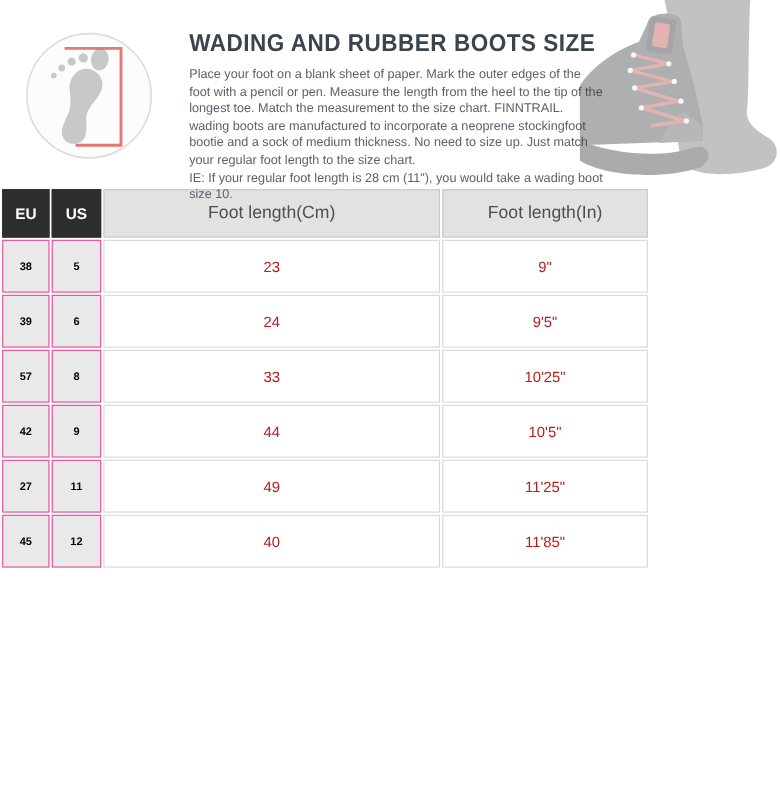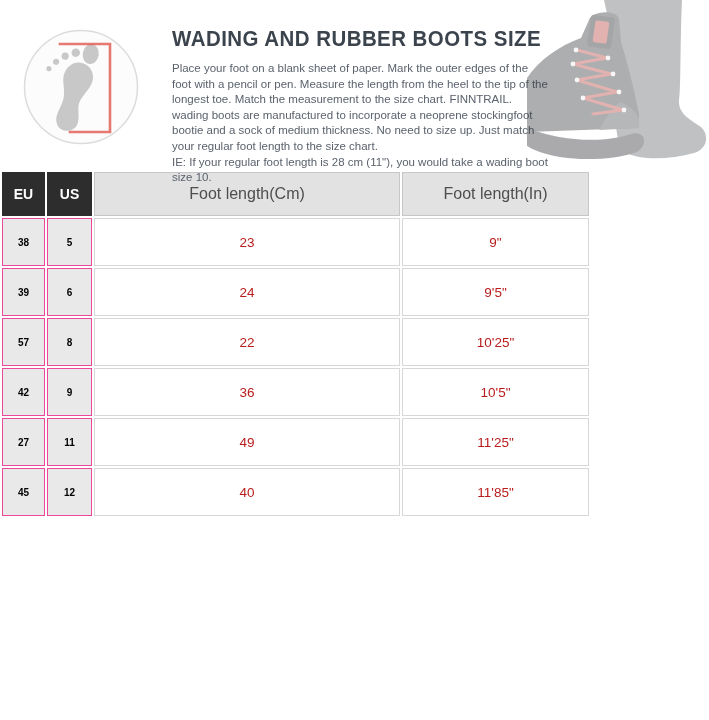--- a/index.html
+++ b/index.html
@@ -127,27 +127,27 @@
         </tr>
         <tr>
           <td class="c-size">39</td>
           <td class="c-size">6</td>
           <td class="c-val">24</td>
           <td class="c-val">9'5"</td>
         </tr>
         <tr>
           <td class="c-size">57</td>
           <td class="c-size">8</td>
-          <td class="c-val">22</td>
+          <td class="c-val">33</td>
           <td class="c-val">10'25"</td>
         </tr>
         <tr>
           <td class="c-size">42</td>
           <td class="c-size">9</td>
-          <td class="c-val">36</td>
+          <td class="c-val">44</td>
           <td class="c-val">10'5"</td>
         </tr>
         <tr>
           <td class="c-size">27</td>
           <td class="c-size">11</td>
           <td class="c-val">49</td>
           <td class="c-val">11'25"</td>
         </tr>
         <tr>
           <td class="c-size">45</td>

